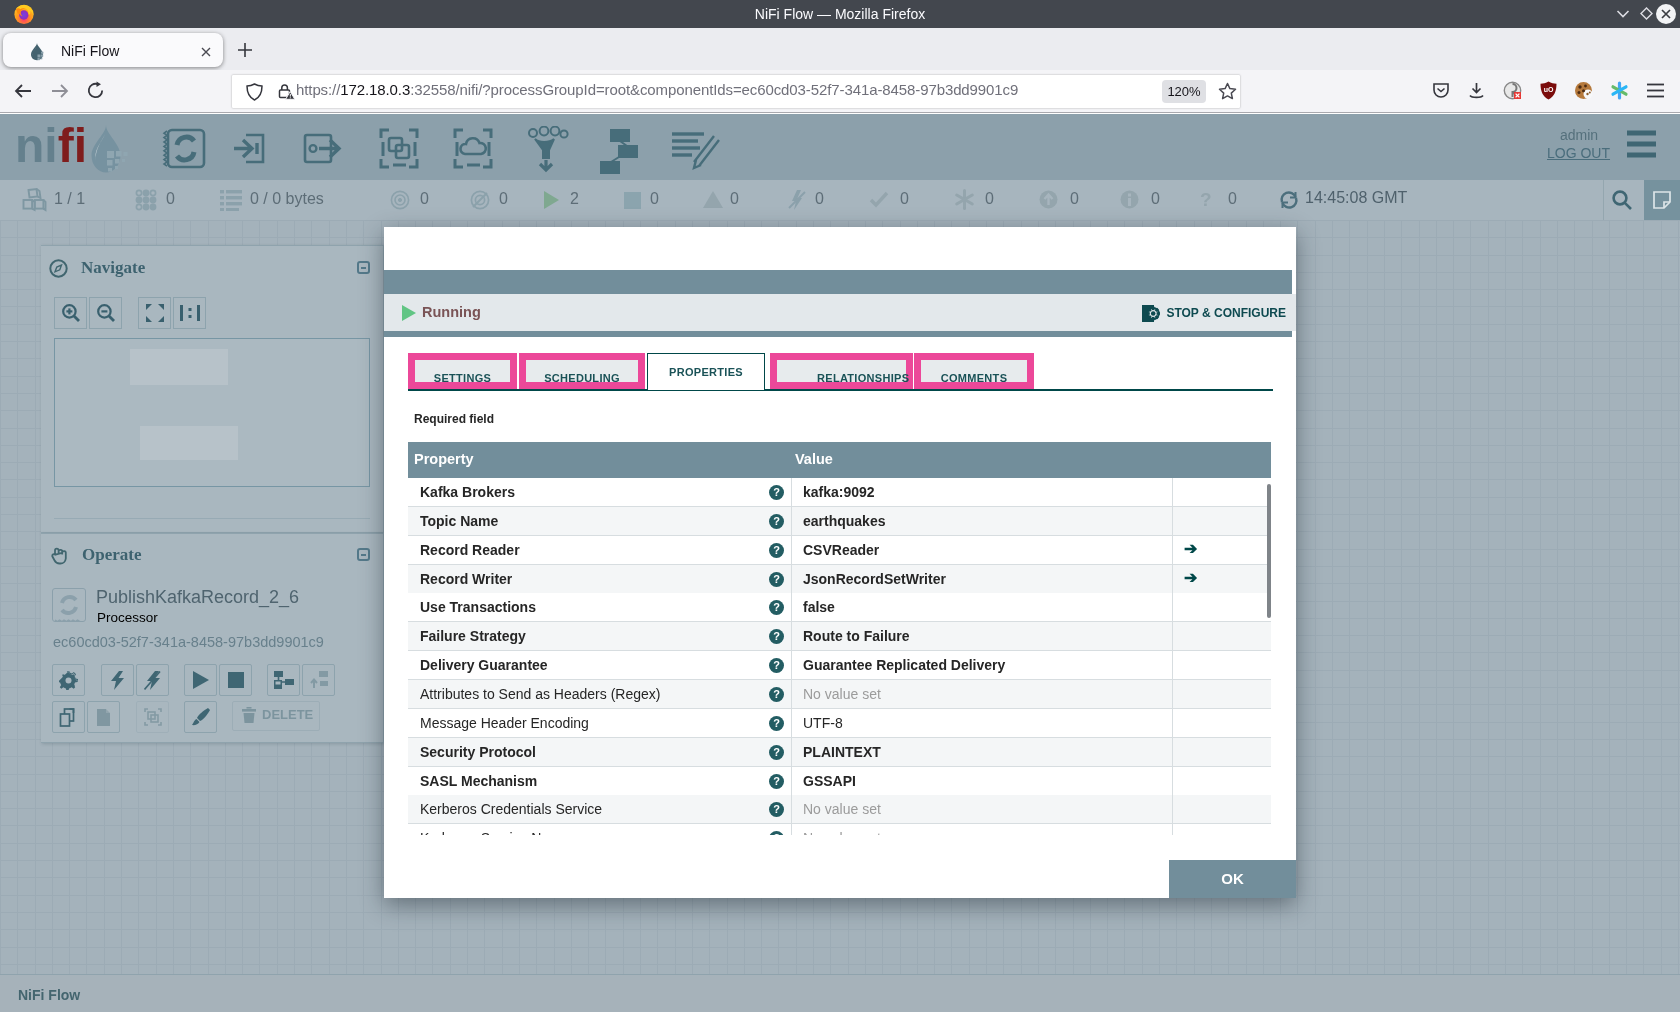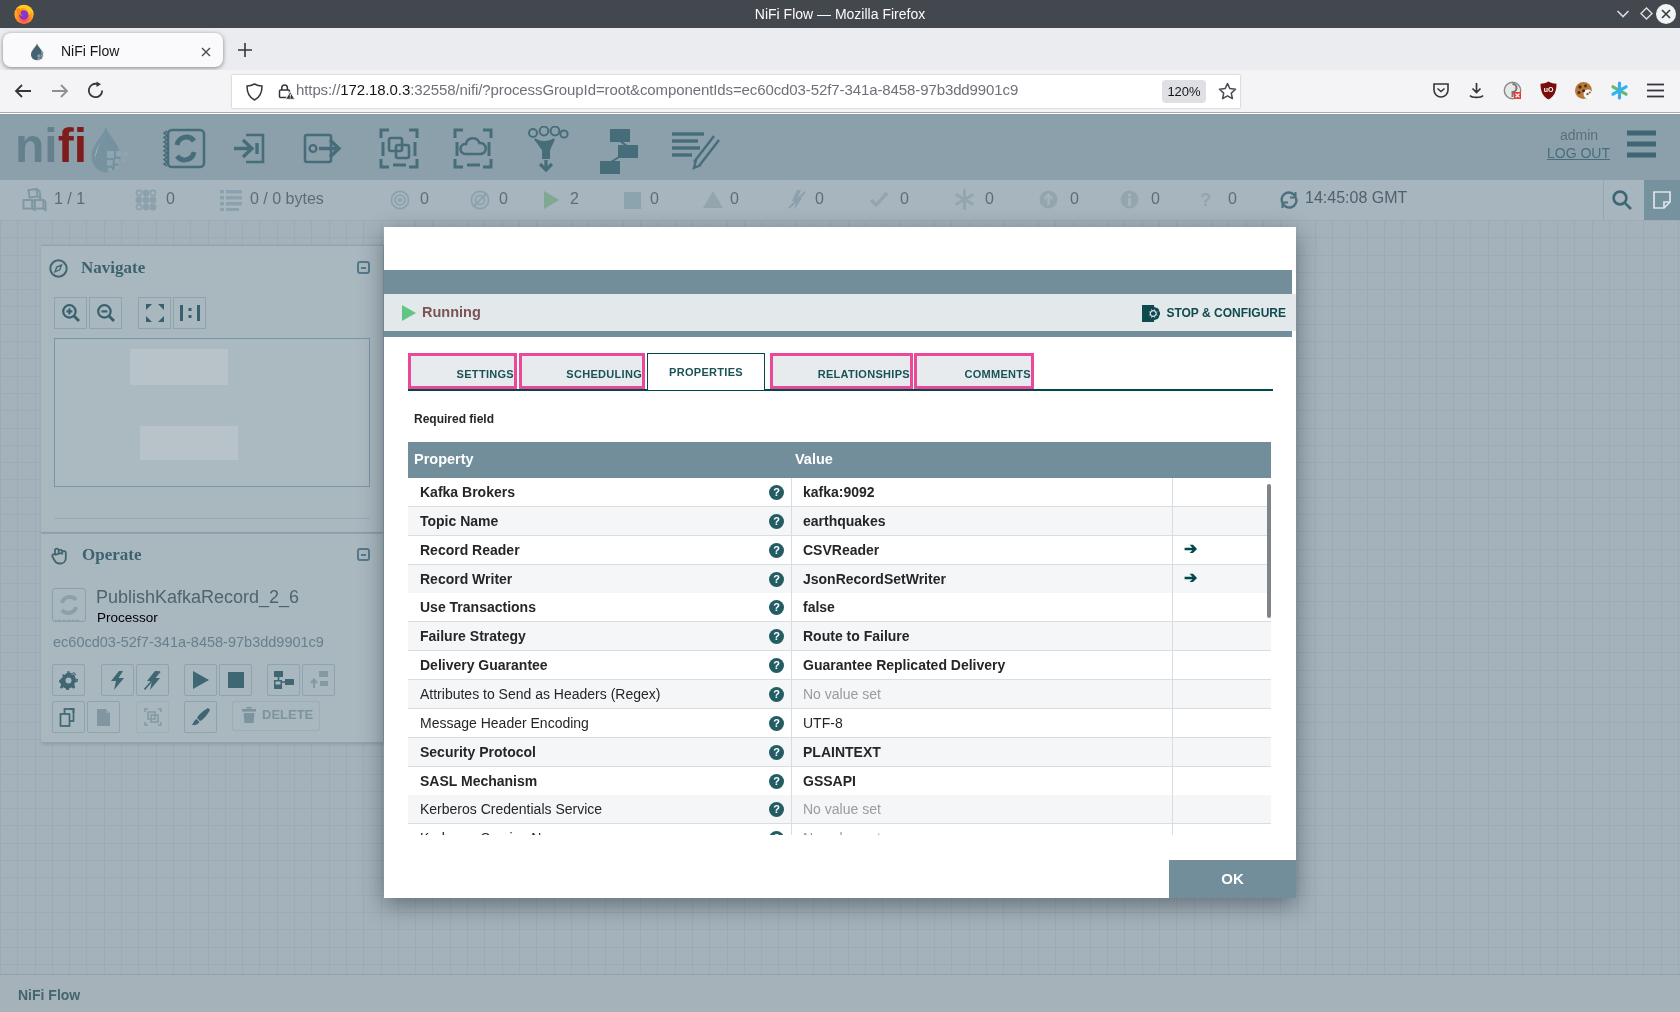--- a/index.html
+++ b/index.html
@@ -23,21 +23,21 @@
   .panel { position:absolute; left:0; width:343px; background:#a9b7bf; border:1px solid #8fa3ad; border-left:none; box-shadow:1px 1px 3px rgba(60,80,90,0.25);margin-left:41px; }
   
   .sbi { position:absolute; top:10px; color:#5d6d77; font-size:16px; }
   .nbtn { position:absolute; width:33px; height:32px; border:1px solid #8da3ad; display:flex; align-items:center; justify-content:center; }
   .obtn { position:absolute; width:33px; height:32px; border:1px solid #8da3ad; border-radius:2px; display:flex; align-items:center; justify-content:center; }
   
   #dialog { position:absolute; left:384px; top:227px; width:912px; height:671px; background:#fff; box-shadow:0 7px 22px rgba(20,30,40,0.45); }
   #dlghead { position:absolute; left:0; top:0; width:908px; height:67px; background:#728e9b;margin-top:43px; }
   #dlghead h1 { position:absolute; left:24px; top:24px; color:#fff; font-family:"Liberation Serif",serif; font-size:21px; font-weight:bold; }
   #dlgstatus { position:absolute; left:0; top:67px; width:912px; height:37px; background:#e3e8eb; }
-  .tab-i { position:absolute; top:126px; height:36px; background:#e7ebed; border:3px solid #ec4899; color:#1a5257; font-size:11px; font-weight:bold; text-align:right; line-height:36px; letter-spacing:0.3px; }
+  .tab-i { position:absolute; top:126px; height:36px; background:#e7ebed; border:7px solid #ec4899; color:#1a5257; font-size:11px; font-weight:bold; text-align:center; line-height:36px; letter-spacing:0.3px; }
   .tab-a { position:absolute; top:126px; height:37px; background:#fff; border:1px solid #004849; border-bottom:none; color:#1a5257; font-size:11px; font-weight:bold; text-align:center; line-height:36px; letter-spacing:0.3px; z-index:2; }
   #tabline { position:absolute; left:24px; top:162px; width:865px; height:1.5px; background:#004849; }
   
   #ptable { position:absolute; left:24px; top:215px; width:863px; height:393px; overflow:hidden; }
   .prow { position:absolute; left:0; width:863px; height:29px; border-bottom:1px solid #d7dde0; }
   .prow .pname { position:absolute; left:12px; top:0; line-height:28px; font-size:14px; color:#262626; }
   .prow .pval  { position:absolute; left:395px; top:0; line-height:28px; font-size:14px; color:#262626; }
   .bold { font-weight:bold; }
   .nvs { color:#9b9b9b !important; font-weight:normal !important; }
   .qmark { position:absolute; left:361px; top:7px; width:15px; height:15px; border-radius:50%; background:#235d63; color:#fff; font-size:11px; font-weight:bold; text-align:center; line-height:15px; }

